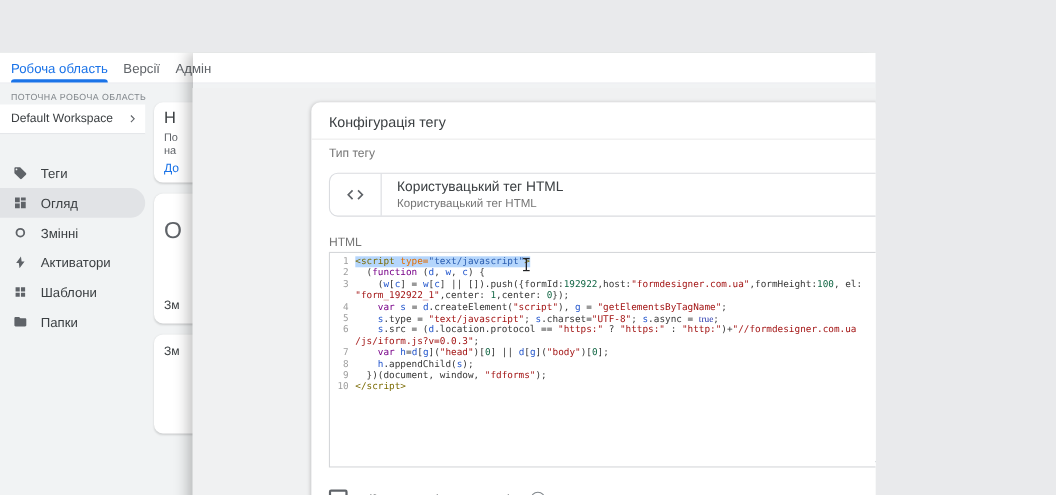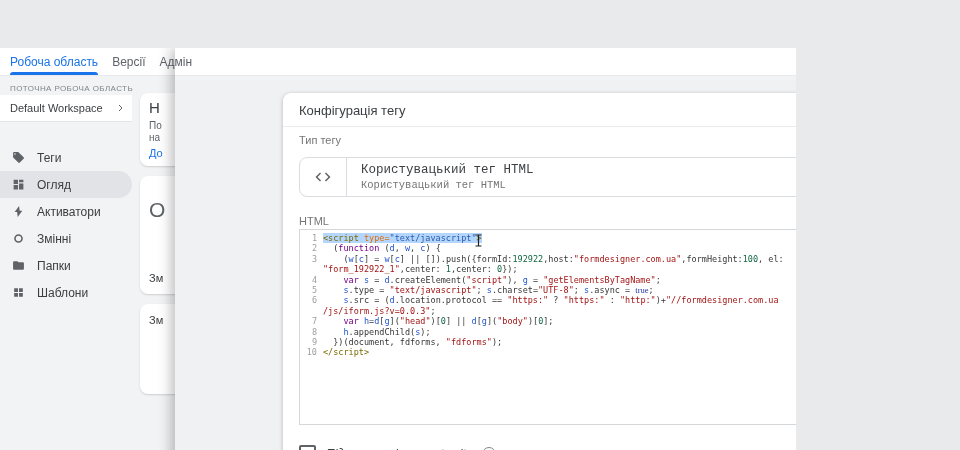--- a/index.html
+++ b/index.html
@@ -53,21 +53,21 @@
   .ov-body{position:absolute;left:0;top:32px;right:0;bottom:0;background:#f0f1f2;}
   .card{position:absolute;left:108px;top:13px;width:583px;height:402px;background:#fff;border-radius:8px;
         box-shadow:0 1px 4px rgba(0,0,0,.25);}
   .card-title{position:absolute;left:16px;top:10px;font-size:13px;color:#3c4043;}
   .card-div1{position:absolute;left:0;top:33px;width:100%;height:1px;background:#ececec;}
   .tt-label{position:absolute;left:16px;top:41px;font-size:11px;color:#757575;}
   .type-box{position:absolute;left:16px;top:64px;width:549px;height:40px;border:1px solid #dadce0;border-radius:8px;
             display:flex;align-items:center;box-sizing:border-box;cursor:pointer;}
   .type-icon-cell{width:46px;align-self:stretch;display:flex;align-items:center;justify-content:center;
                   border-right:1px solid #dadce0;color:#5f6368;flex:none;}
-  .type-text{flex:1;padding-left:14px;font-family:Liberation Mono, monospace;}
+  .type-text{flex:1;padding-left:14px;}
   .type-name{font-size:12.5px;color:#3c4043;}
   .type-desc{font-size:10.5px;color:#757575;margin-top:2px;}
   .type-edit{width:16px;height:16px;margin-right:14px;color:#5f6368;cursor:pointer;}
 
   .html-label{position:absolute;left:16px;top:122px;font-size:11px;color:#757575;}
   .editor{position:absolute;left:16px;top:136px;width:510px;height:196px;border:1px solid #d5d7da;background:#fff;
           box-sizing:border-box;font-family:"DejaVu Sans Mono","Liberation Mono",monospace;overflow:hidden;}
   .cm-rows{padding-top:3px;}
   .cm-row{display:flex;height:10.4px;line-height:10.4px;font-size:8.5px;}
   .cm-gutter{width:17px;text-align:right;padding-right:6px;color:#9e9e9e;flex:none;}
@@ -137,48 +137,48 @@
       <span class="side-icon">
           <svg viewBox="0 0 24 24" width="13" height="13" fill="currentColor">
             <path d="M3 3h8v8H3V3zm10 0h8v5h-8V3zm0 7h8v11h-8V10zM3 13h8v8H3v-8z"></path>
           </svg>
         </span>
       <span class="side-label">Огляд</span>
     </div>
     <div class="side-item">
       <span class="side-icon">
           <svg viewBox="0 0 24 24" width="13" height="13" fill="currentColor">
+            <path d="M12 4a8 8 0 1 0 0 16 8 8 0 0 0 0-16zm0 13a5 5 0 1 1 0-10 5 5 0 0 1 0 10z"></path>
+          </svg>
+        </span>
+      <span class="side-label">Змінні</span>
+    </div>
+    <div class="side-item">
+      <span class="side-icon">
+          <svg viewBox="0 0 24 24" width="13" height="13" fill="currentColor">
             <path d="M13 2L4.9 13.1h4.5L10.6 22l8.5-11.6h-4.9L13 2z"></path>
           </svg>
         </span>
       <span class="side-label">Активатори</span>
     </div>
     <div class="side-item">
       <span class="side-icon">
           <svg viewBox="0 0 24 24" width="13" height="13" fill="currentColor">
-            <path d="M12 4a8 8 0 1 0 0 16 8 8 0 0 0 0-16zm0 13a5 5 0 1 1 0-10 5 5 0 0 1 0 10z"></path>
-          </svg>
-        </span>
-      <span class="side-label">Змінні</span>
+            <path d="M4 4h7v7H4V4zm9 0h7v7h-7V4zM4 13h7v7H4v-7zm9 0h7v7h-7v-7z"></path>
+          </svg>
+        </span>
+      <span class="side-label">Шаблони</span>
     </div>
     <div class="side-item">
       <span class="side-icon">
           <svg viewBox="0 0 24 24" width="13" height="13" fill="currentColor">
             <path d="M10 4H4c-1.1 0-2 .9-2 2v12c0 1.1.9 2 2 2h16c1.1 0 2-.9 2-2V8c0-1.1-.9-2-2-2h-8l-2-2z"></path>
           </svg>
         </span>
       <span class="side-label">Папки</span>
-    </div>
-    <div class="side-item">
-      <span class="side-icon">
-          <svg viewBox="0 0 24 24" width="13" height="13" fill="currentColor">
-            <path d="M4 4h7v7H4V4zm9 0h7v7h-7V4zM4 13h7v7H4v-7zm9 0h7v7h-7v-7z"></path>
-          </svg>
-        </span>
-      <span class="side-label">Шаблони</span>
     </div>
   </div>
 
   <div class="frag-card" id="fragA">
     <span class="frag-h">Н</span>
     <span class="frag-p1">По</span>
     <span class="frag-p2">на</span>
     <span class="frag-link">До</span>
   </div>
   <div class="frag-card" id="fragB">
@@ -255,21 +255,21 @@
               <div class="cm-row">
                 <span class="cm-gutter">7</span>
                 <span class="cm-line"><span class="tok-pln">    </span><span class="tok-kw">var</span><span class="tok-pln"> </span><span class="tok-vr">h</span><span class="tok-pln">=</span><span class="tok-vr">d</span><span class="tok-pln">[</span><span class="tok-vr">g</span><span class="tok-pln">](</span><span class="tok-str">"head"</span><span class="tok-pln">)[</span><span class="tok-num">0</span><span class="tok-pln">] || </span><span class="tok-vr">d</span><span class="tok-pln">[</span><span class="tok-vr">g</span><span class="tok-pln">](</span><span class="tok-str">"body"</span><span class="tok-pln">)[</span><span class="tok-num">0</span><span class="tok-pln">];</span></span>
               </div>
               <div class="cm-row">
                 <span class="cm-gutter">8</span>
                 <span class="cm-line"><span class="tok-pln">    </span><span class="tok-vr">h</span><span class="tok-pln">.appendChild(</span><span class="tok-vr">s</span><span class="tok-pln">);</span></span>
               </div>
               <div class="cm-row">
                 <span class="cm-gutter">9</span>
-                <span class="cm-line"><span class="tok-pln">  })(document, fdforms, </span><span class="tok-str">"fdforms"</span><span class="tok-pln">);</span></span>
+                <span class="cm-line"><span class="tok-pln">  })(document, window, </span><span class="tok-str">"fdforms"</span><span class="tok-pln">);</span></span>
               </div>
               <div class="cm-row">
                 <span class="cm-gutter">10</span>
                 <span class="cm-line"><span class="tok-tag">&lt;/script&gt;</span></span>
               </div>
             </div>
           <span class="ibeam">
             <svg width="9" height="13" viewBox="0 0 9 13">
                 <path d="M1.5 1h6M4.5 1v11M1.5 12h6" stroke="#202124" stroke-width="1.2" fill="none"></path>
               </svg>

